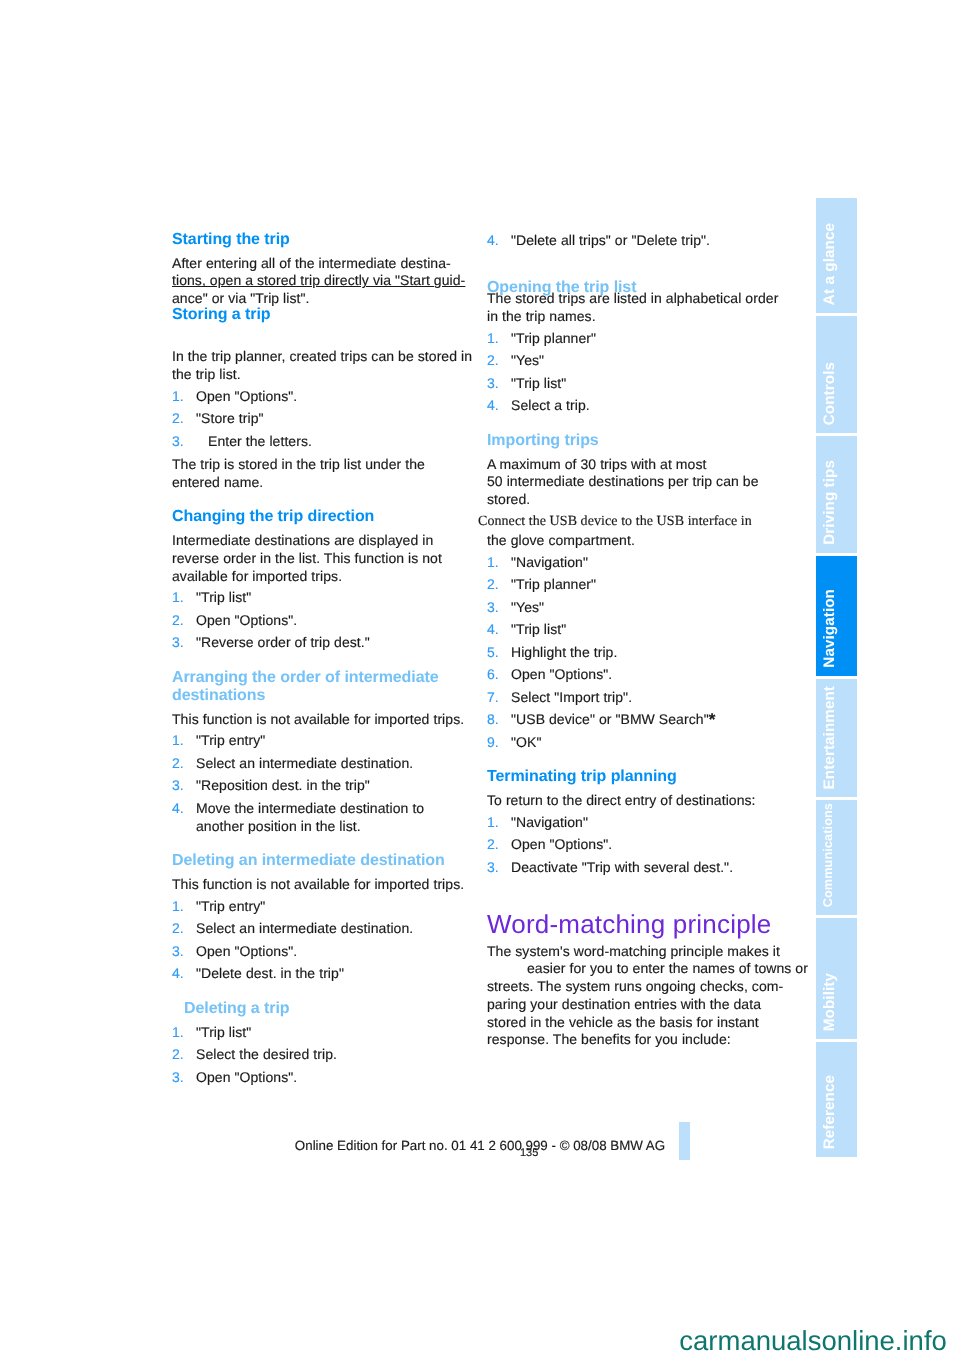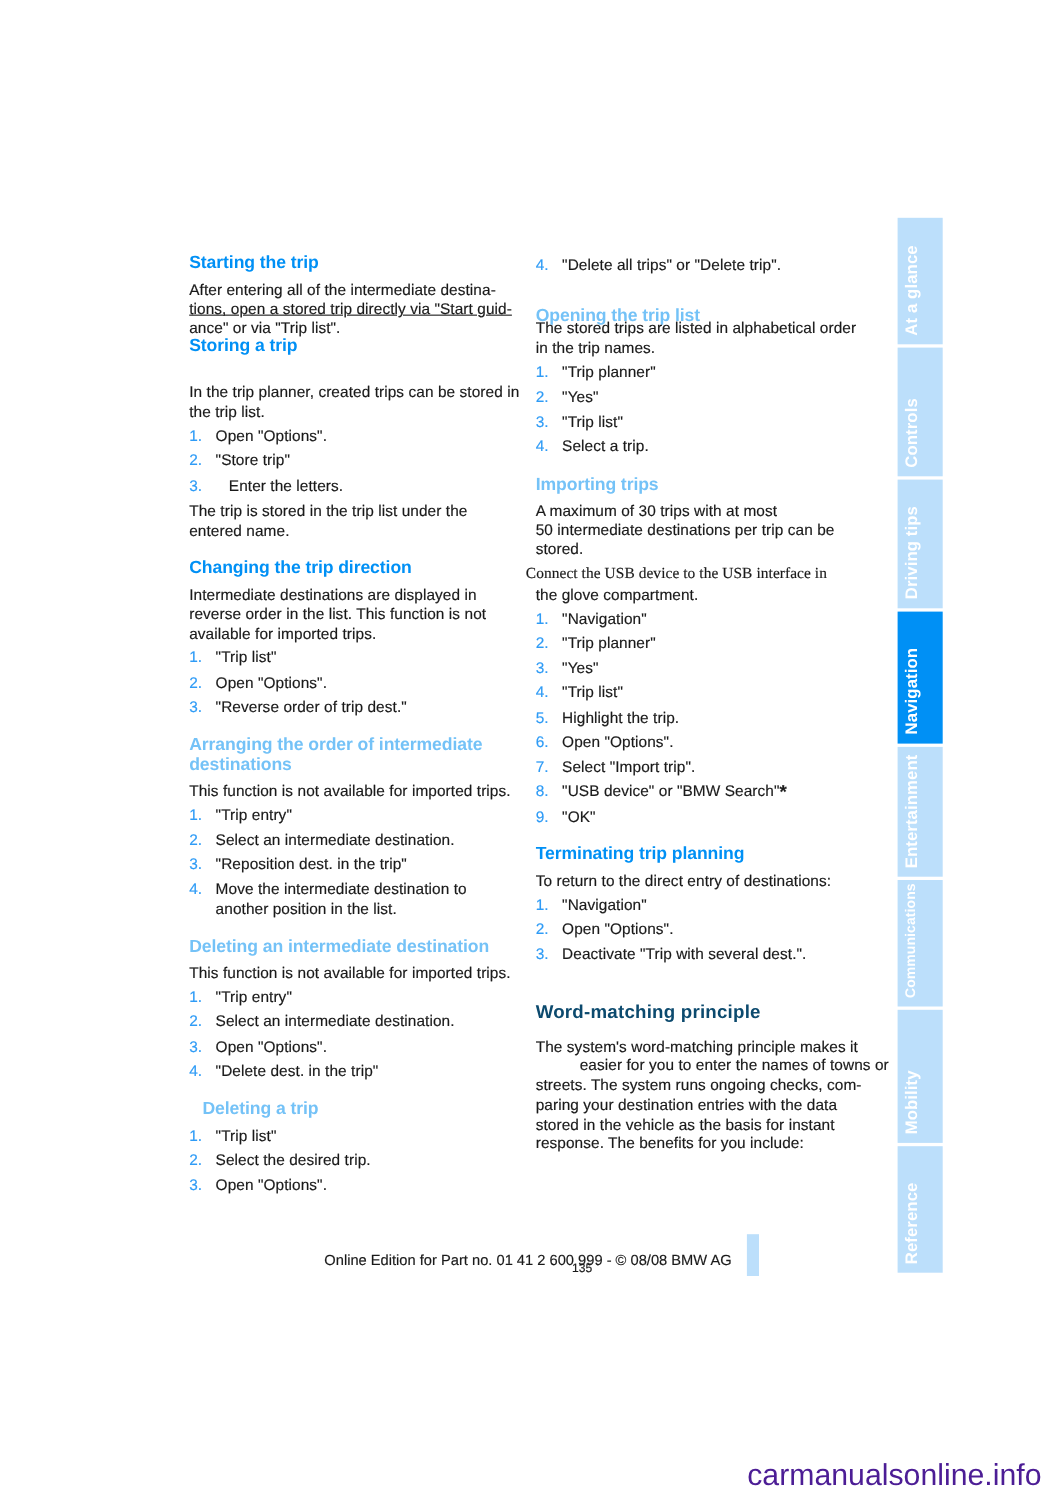--- a/index.html
+++ b/index.html
@@ -7,38 +7,38 @@
   body{width:960px;height:1358px;font-family:"Liberation Sans",sans-serif;overflow:hidden;
         -webkit-font-smoothing:antialiased;text-rendering:geometricPrecision;}
   .page{position:absolute;left:0;top:0;width:960px;height:1358px;background:#fff;
         will-change:transform;}
 
   .ln{position:absolute;white-space:pre;margin:0;}
   .ln{line-height:1em;}
   .body-line{font-size:14px;color:#1a1a1a;letter-spacing:0.07px;-webkit-text-stroke:0.15px #1a1a1a;}
   .sec-line{font-size:16px;font-weight:bold;color:#0090f5;letter-spacing:-0.08px;}
   .sec-line.light{color:#74c2f7;}
-  .chap-line{font-size:17px;font-weight:bold;color:#0c4a6e;letter-spacing:0.2px;}
+  .chap-line{font-size:26px;font-weight:normal;color:#6d28d9;letter-spacing:0.2px;}
   .num{position:absolute;font-size:14px;color:#2e9bf6;-webkit-text-stroke:0.15px #2e9bf6;}
   .footnote-star{font-size:17px;font-weight:bold;line-height:0;position:relative;top:1px;letter-spacing:0;}
 
   
   .tabs{position:absolute;left:816px;top:198px;width:41px;}
   .tab{position:absolute;left:0;width:41px;background:#bcdffb;}
   .tab .lbl{position:absolute;left:6px;bottom:8px;width:41px;
             color:#ffffff;font-size:15.2px;font-weight:bold;letter-spacing:0.1px;
             writing-mode:vertical-rl;transform:rotate(180deg);
             transform-origin:center;white-space:nowrap;line-height:1em;}
   .tab.active{background:#0090f5;}
 
   
   .pageno{position:absolute;font-size:11px;color:#1a1a1a;line-height:1em;margin-top:28px;-webkit-text-stroke:0.15px #1a1a1a;}
   .fline{position:absolute;font-size:13.35px;color:#1a1a1a;text-align:center;line-height:1em;-webkit-text-stroke:0.15px #1a1a1a;}
   .fbar{position:absolute;left:679px;top:1122px;width:10.5px;height:37.5px;background:#bcdffb;}
-  .watermark{position:absolute;font-size:27.5px;color:#4c1d95;white-space:pre;line-height:1em;}
+  .watermark{position:absolute;font-size:27.5px;color:#0f766e;white-space:pre;line-height:1em;}
 </style>
 </head>
 <body>
 
 <div class="page">
   <div id="colLeft">
       <div class="ln sec-line" style="left:172px;top:231.86px;">Starting the trip</div>
       <div class="ln body-line" style="left:172px;top:255.65px;">After entering all of the intermediate destina-</div>
       <div class="ln body-line" style="left:172px;top:273.40px;text-decoration:underline;">tions, open a stored trip directly via "Start guid-</div>
       <div class="ln body-line" style="left:172px;top:291.15px;">ance" or via "Trip list".</div>

